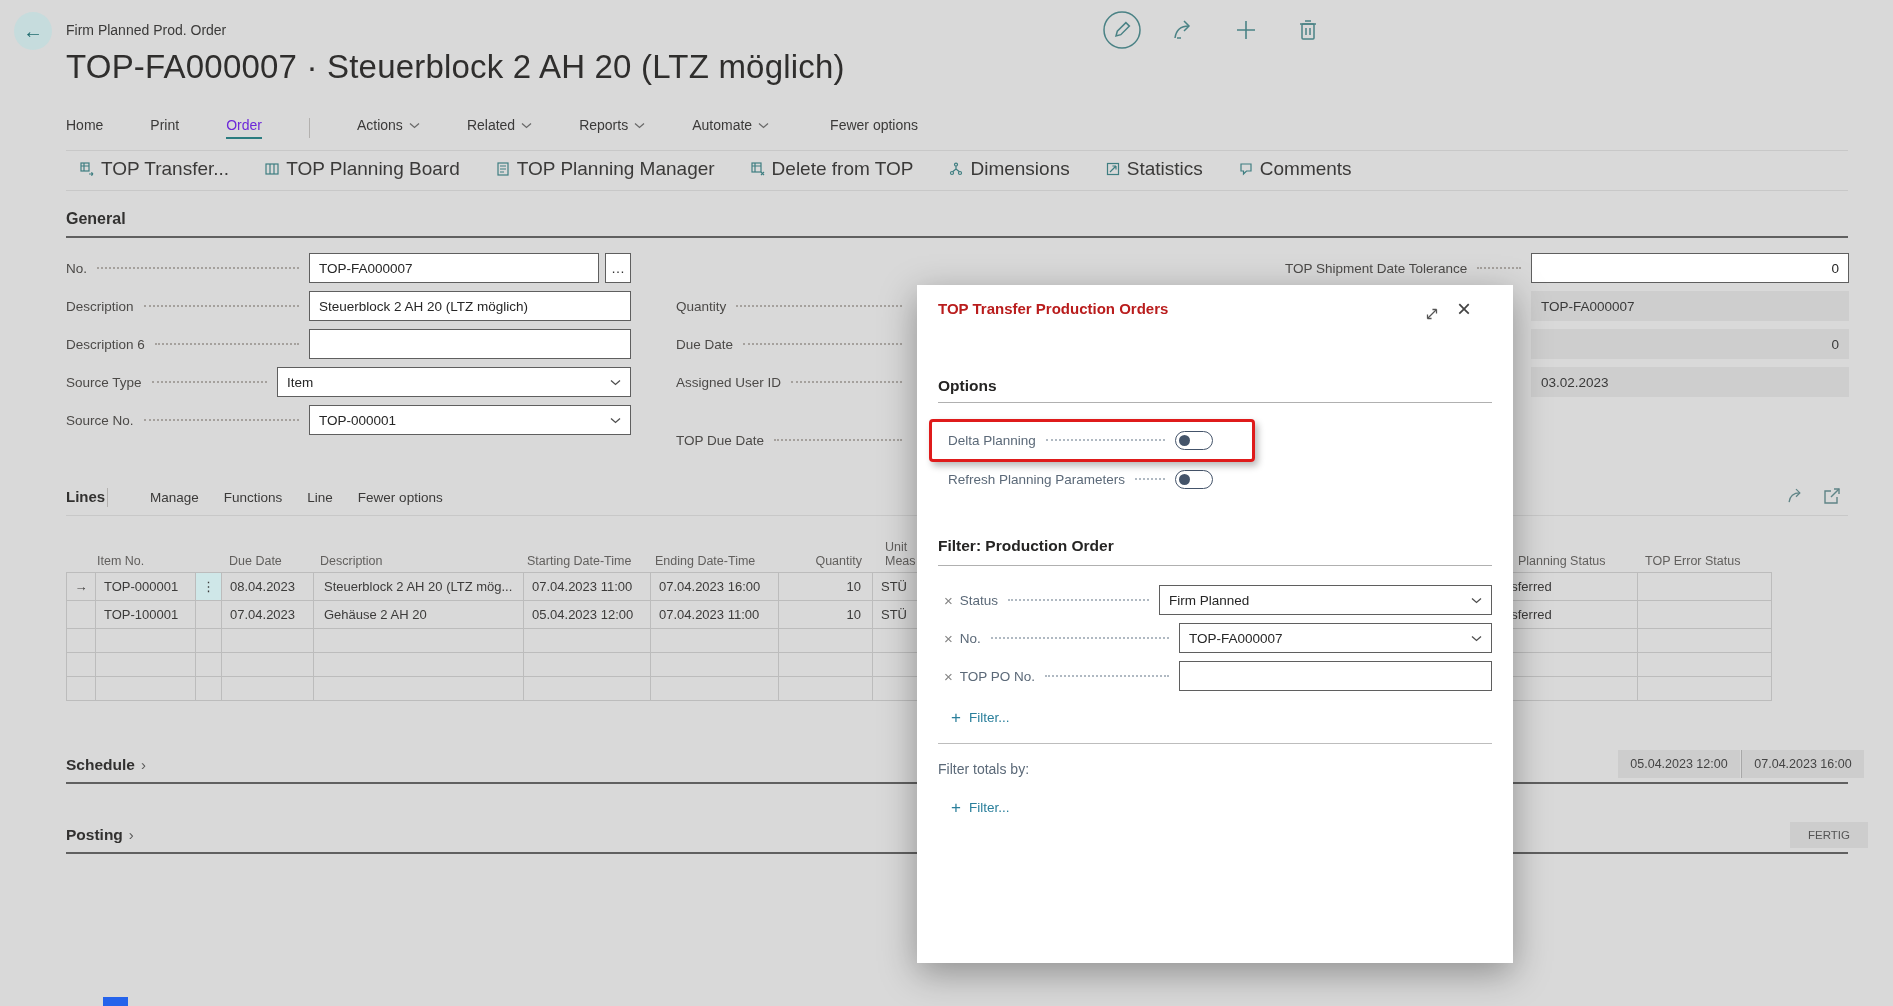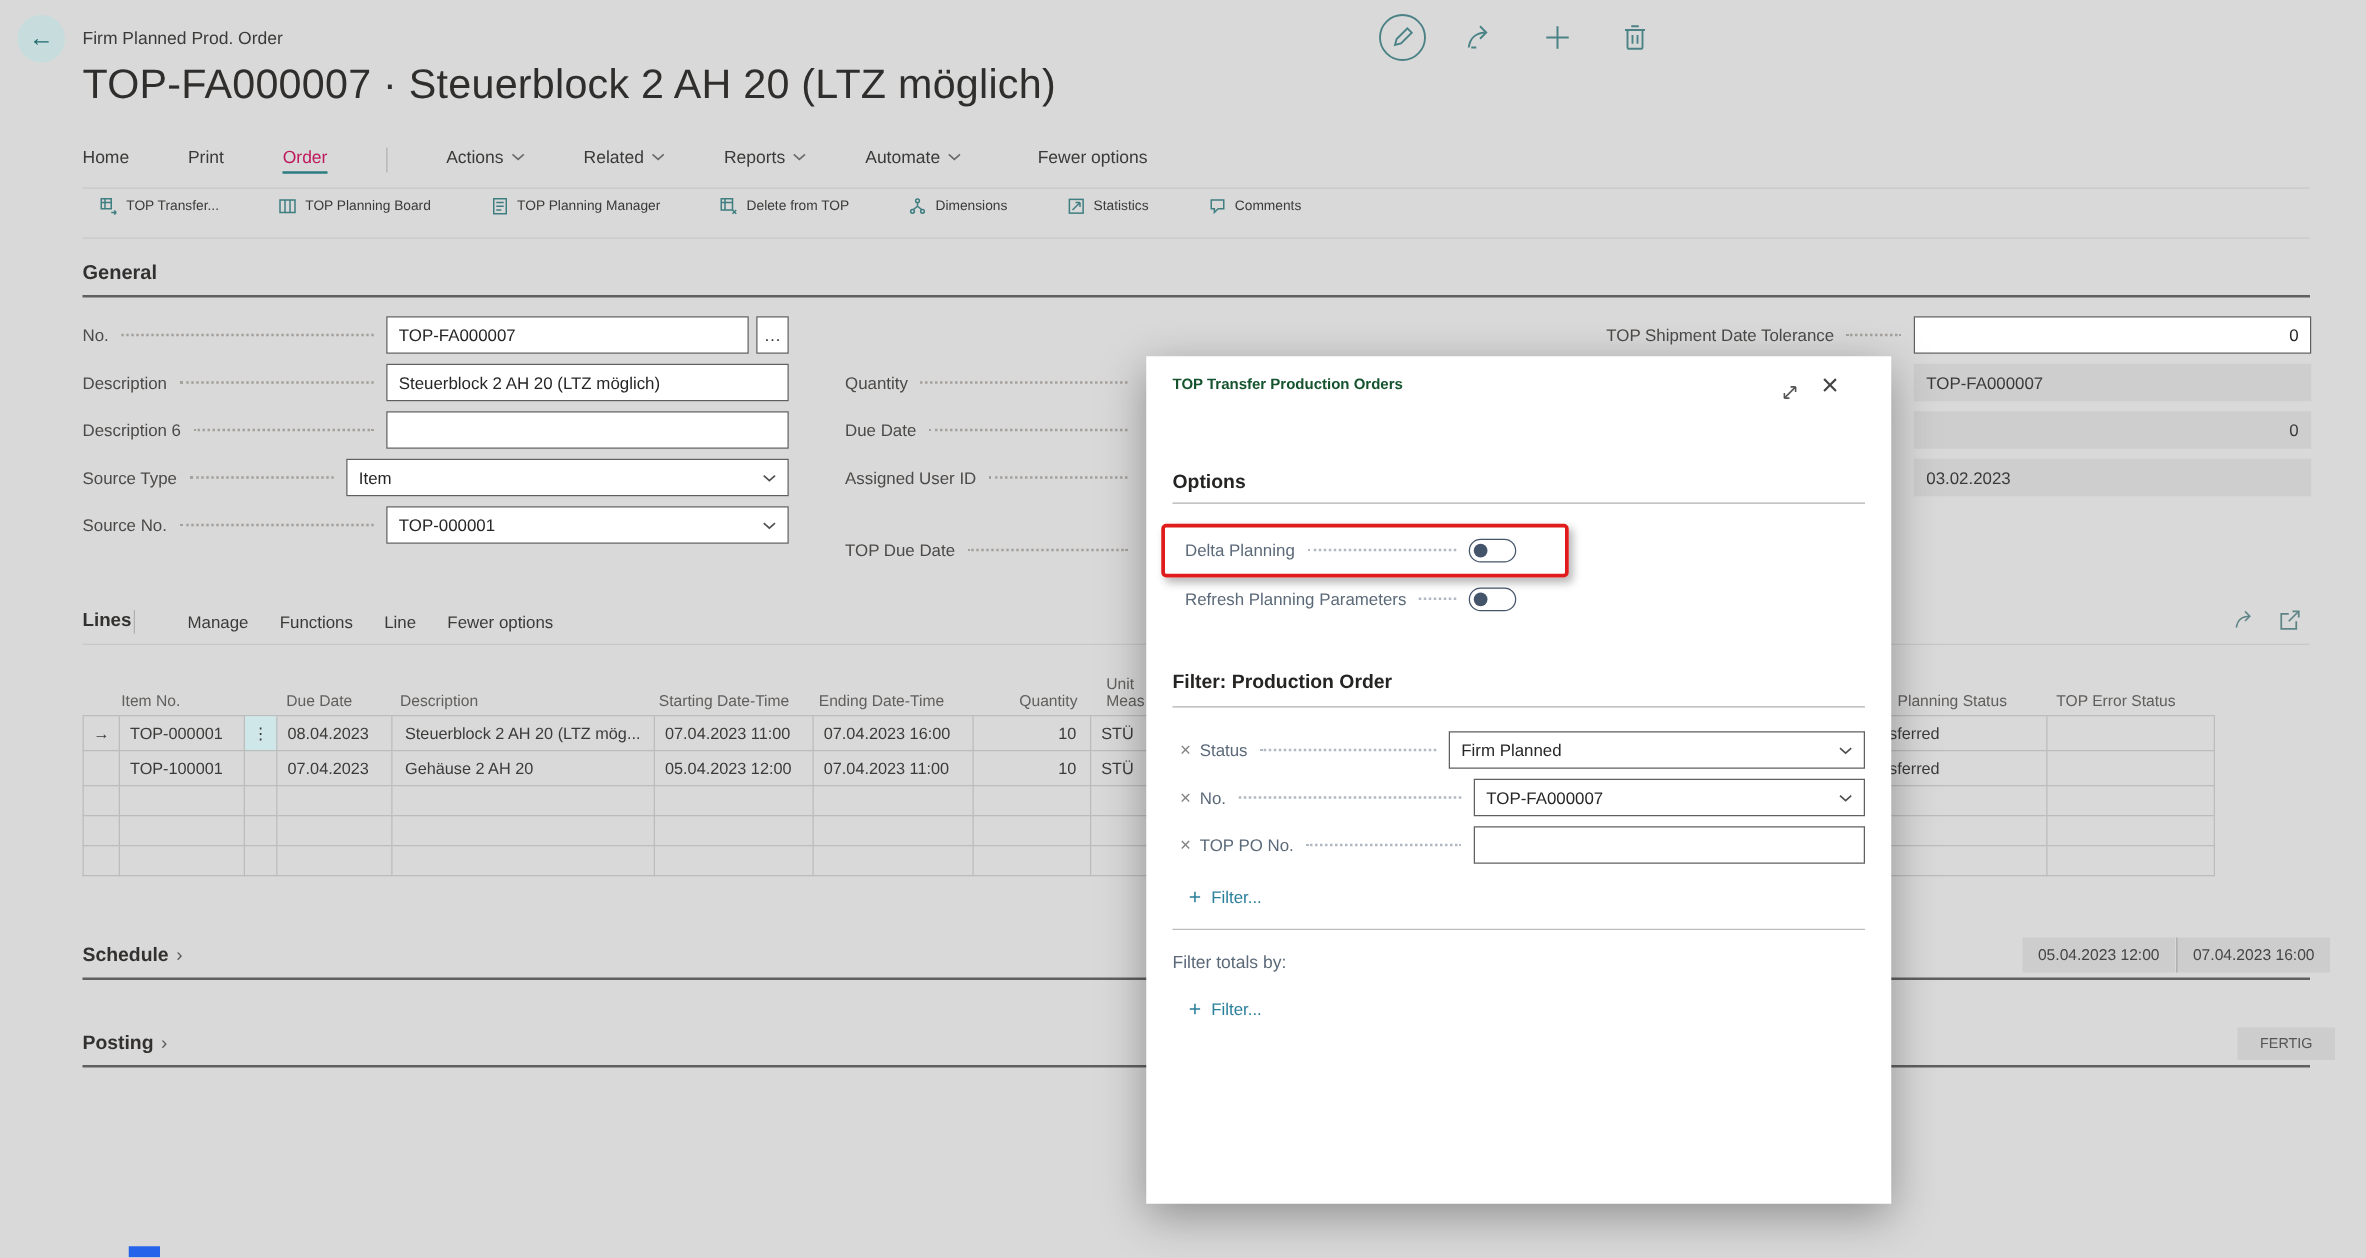--- a/index.html
+++ b/index.html
@@ -7,25 +7,25 @@
   .abs{position:absolute;}
   
   .back-btn{position:absolute;left:14px;top:12px;width:38px;height:38px;border-radius:50%;background:#c6dcdd;color:#1f6b6e;display:flex;align-items:center;justify-content:center;font-size:20px;cursor:pointer;}
   .caption{position:absolute;left:66px;top:22px;font-size:14px;color:#3b3a39;}
   .page-title{position:absolute;left:66px;top:48px;font-size:33px;font-weight:400;color:#2f2e2d;letter-spacing:.2px;}
   .top-icons{position:absolute;left:1102px;top:10px;display:flex;gap:22px;align-items:center;}
   .ticon{width:40px;height:40px;display:flex;align-items:center;justify-content:center;cursor:pointer;}
   
   .menubar{position:absolute;left:66px;top:117px;display:flex;align-items:center;gap:47px;font-size:14px;color:#3b3a39;}
   .mitem{display:flex;align-items:center;gap:6px;padding-bottom:4px;border-bottom:2px solid transparent;cursor:pointer;white-space:nowrap;}
-  .mitem.active{color:#be185d;border-bottom-color:#2b7c80;}
+  .mitem.active{color:#6d28d9;border-bottom-color:#2b7c80;}
   .msep{width:1px;height:20px;background:#b3b1af;}
   .divider{position:absolute;left:66px;width:1782px;border-top:1px solid #c8c8c8;}
   
-  .toolbar{position:absolute;left:80px;top:158px;display:flex;gap:48px;align-items:center;font-size:11px;color:#3b3a39;}
+  .toolbar{position:absolute;left:80px;top:158px;display:flex;gap:36px;align-items:center;font-size:19px;color:#3b3a39;}
   .tb-item{display:flex;align-items:center;gap:7px;cursor:pointer;white-space:nowrap;}
   
   .sec-h{position:absolute;font-size:16px;font-weight:700;color:#323130;}
   .sec-h .chev{font-weight:400;color:#5a5a5a;margin-left:6px;font-size:15px;}
   .rule{position:absolute;left:66px;width:1782px;border-top:2px solid #606060;}
   
   .frow{position:absolute;display:flex;align-items:center;height:30px;}
   .flabel{font-size:13.5px;color:#4c4a48;white-space:nowrap;}
   .leader{flex:1 1 auto;min-width:8px;height:0;border-top:2px dotted #a5a19d;margin:0 10px;align-self:center;}
   .input{box-sizing:border-box;height:30px;background:#fff;border:1px solid #5f5f5f;display:flex;align-items:center;padding:0 9px;font-size:13.5px;color:#262626;flex:0 0 auto;}
@@ -57,21 +57,21 @@
   .c6{width:128px;}
   .c7{width:94px;justify-content:flex-end;padding-right:11px!important;}
   .c8{width:610px;}
   .c9{width:155px;padding-left:2px!important;}
   .c10{width:134px;}
   .sel-dots{background:#cfe7e8;color:#2e6f72;font-size:14px;}
   
   .date-box{position:absolute;box-sizing:border-box;height:28px;background:#cdcdcd;display:flex;align-items:center;justify-content:center;font-size:12.5px;color:#454545;}
   
   .modal{position:absolute;left:917px;top:285px;width:596px;height:678px;background:#ffffff;box-shadow:0 10px 34px rgba(0,0,0,.34);z-index:10;}
-  .dlg-title{position:absolute;left:21px;top:15px;font-size:12px;font-weight:700;color:#14532d;}
+  .dlg-title{position:absolute;left:21px;top:15px;font-size:15px;font-weight:700;color:#b91c1c;}
   .dlg-icon{position:absolute;cursor:pointer;color:#555;}
   .dlg-sec{position:absolute;left:21px;font-size:15.5px;font-weight:700;color:#252423;}
   .dlg-hr{position:absolute;left:21px;width:554px;border-top:1px solid #b0b0b0;}
   .mlabel{color:#5b6978;}
   .mleader{border-top:2px dotted #b0b9c2;}
   .xmark{font-size:15px;color:#848484;margin-right:7px;line-height:1;cursor:pointer;}
   .toggle{position:relative;box-sizing:border-box;width:38px;height:19px;border:1px solid #44546a;border-radius:10px;background:#fff;flex:0 0 auto;cursor:pointer;}
   .toggle::after{content:'';position:absolute;left:3px;top:3px;width:11px;height:11px;border-radius:50%;background:#44546a;}
   .hl-red{position:absolute;left:12px;top:134px;width:320px;height:37px;border:3px solid #df1b1b;border-radius:4px;box-shadow:3px 4px 7px rgba(0,0,0,.28);z-index:5;pointer-events:none;}
   .filter-link{position:absolute;display:flex;align-items:center;gap:8px;color:#2a7f9b;font-size:13.5px;cursor:pointer;}

